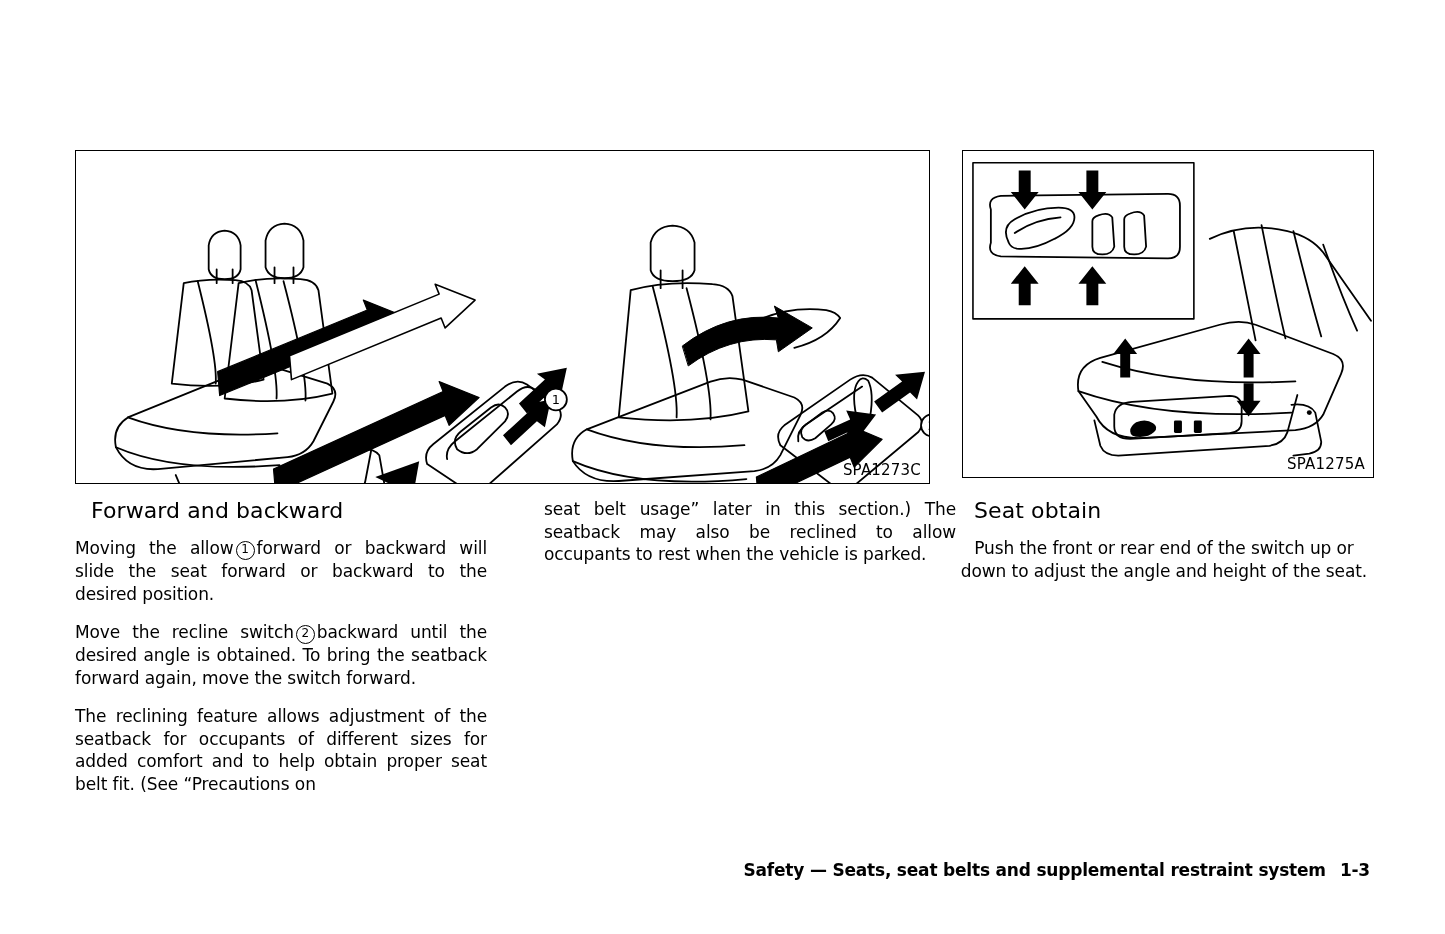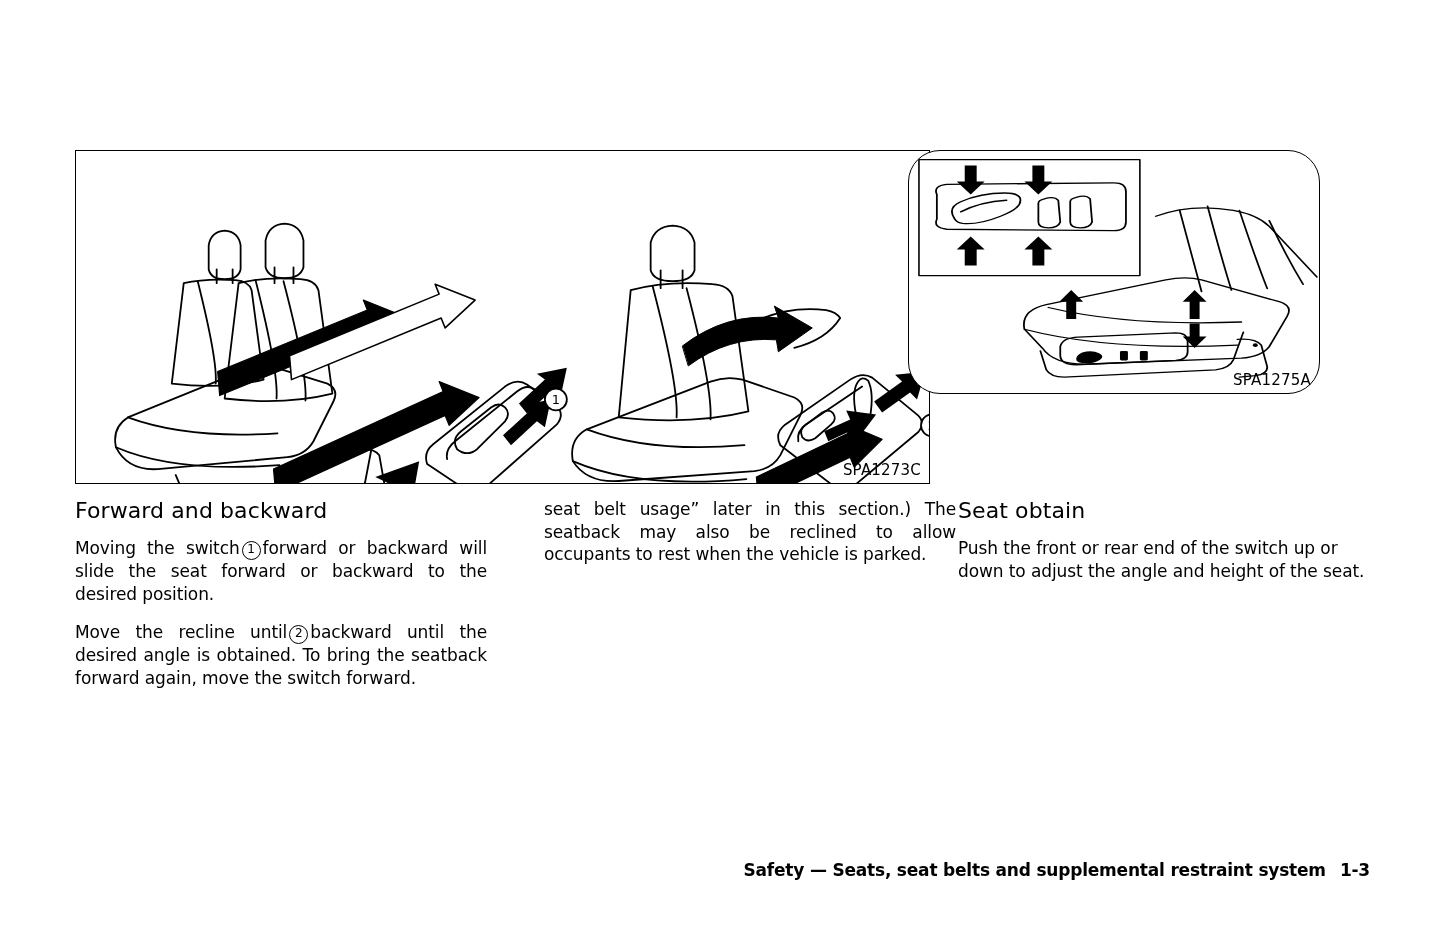--- a/index.html
+++ b/index.html
@@ -29,25 +29,24 @@
     box-sizing: border-box;
     background: #fff;
   }
   #fig-left {
     left: 75px;
     top: 150px;
     width: 855px;
     height: 334px;
   }
   #fig-right {
-    left: 908px;
+    left: 962px;
     top: 150px;
     width: 412px;
-    height: 244px;
-    border-radius: 32px;
+    height: 328px;
   }
   .fig-code {
     position: absolute;
     right: 8px;
     bottom: 4px;
     font-family: "DejaVu Sans", sans-serif;
     font-size: 15px;
     font-weight: normal;
     letter-spacing: .2px;
   }
@@ -65,35 +64,35 @@
     box-sizing: border-box;
   }
   #col1 { left: 75px;  top: 498px; width: 412px; }
   #col2 { left: 544px; top: 498px; width: 412px; }
   #col3 { left: 958px; top: 498px; width: 412px; }
 
   h2.head {
     font-family: "DejaVu Sans", sans-serif;
     font-size: 22px;
     font-weight: 400;
-    margin: 0 0 14px 0;
+    margin: 0 0 14px 16px;
     letter-spacing: .1px;
   }
   h2.head.second { margin-top: 30px; }
 
   p.body {
     font-family: "DejaVu Sans", sans-serif;
     font-size: 17px;
     line-height: 22.5px;
     margin: 0 0 16px 0;
     text-align: justify;
     letter-spacing: -0.1px;
   }
   p.body.last { margin-bottom: 0; }
-  p.nojust { text-align: left; }
+  p.nojust { text-align: center; }
 
   .circnum {
     display: inline-block;
     width: 17px;
     height: 17px;
     line-height: 15px;
     border: 1.3px solid #000;
     border-radius: 50%;
     text-align: center;
     font-size: 12px;
@@ -249,24 +248,25 @@
         <path d="M160 240 l0 16 l-7 0 l11 15 l11 -15 l-7 0 l0 -16 z" fill="#000" stroke="none" opacity="0"></path>
         <path d="M282 232 l0 -24 l-7 0 l12 -16 l12 16 l-7 0 l0 24 z" fill="#000" stroke="none"></path>
         <path d="M282 238 l0 18 l-7 0 l12 16 l12 -16 l-7 0 l0 -18 z" fill="#000" stroke="none"></path>
       </g>
     </svg>
     <div class="fig-code">SPA1275A</div>
   </div>
 
   <div class="col" id="col1">
     <h2 class="head">Forward and backward</h2>
-    <p class="body"><span>Moving the switch</span><span class="circnum">1</span><span>forward or backward will slide the seat forward or backward to the desired position.</span></p>
-
-    <p class="body"><span>Move the recline until</span><span class="circnum">2</span><span>backward until the desired angle is obtained. To bring the seatback forward again, move the switch forward.</span></p>
-
+    <p class="body"><span>Moving the allow</span><span class="circnum">1</span><span>forward or backward will slide the seat forward or backward to the desired position.</span></p>
+
+    <p class="body"><span>Move the recline switch</span><span class="circnum">2</span><span>backward until the desired angle is obtained. To bring the seatback forward again, move the switch forward.</span></p>
+
+    <p class="body last">The reclining feature allows adjustment of the seatback for occupants of different sizes for added comfort and to help obtain proper seat belt fit. (See “Precautions on</p>
   </div>
 
   <div class="col" id="col2">
     <p class="body last">seat belt usage” later in this section.) The seatback may also be reclined to allow occupants to rest when the vehicle is parked.</p>
   </div>
 
   <div class="col" id="col3">
     <h2 class="head">Seat obtain</h2>
     <p class="body last nojust">Push the front or rear end of the switch up or down to adjust the angle and height of the seat.</p>
   </div>

